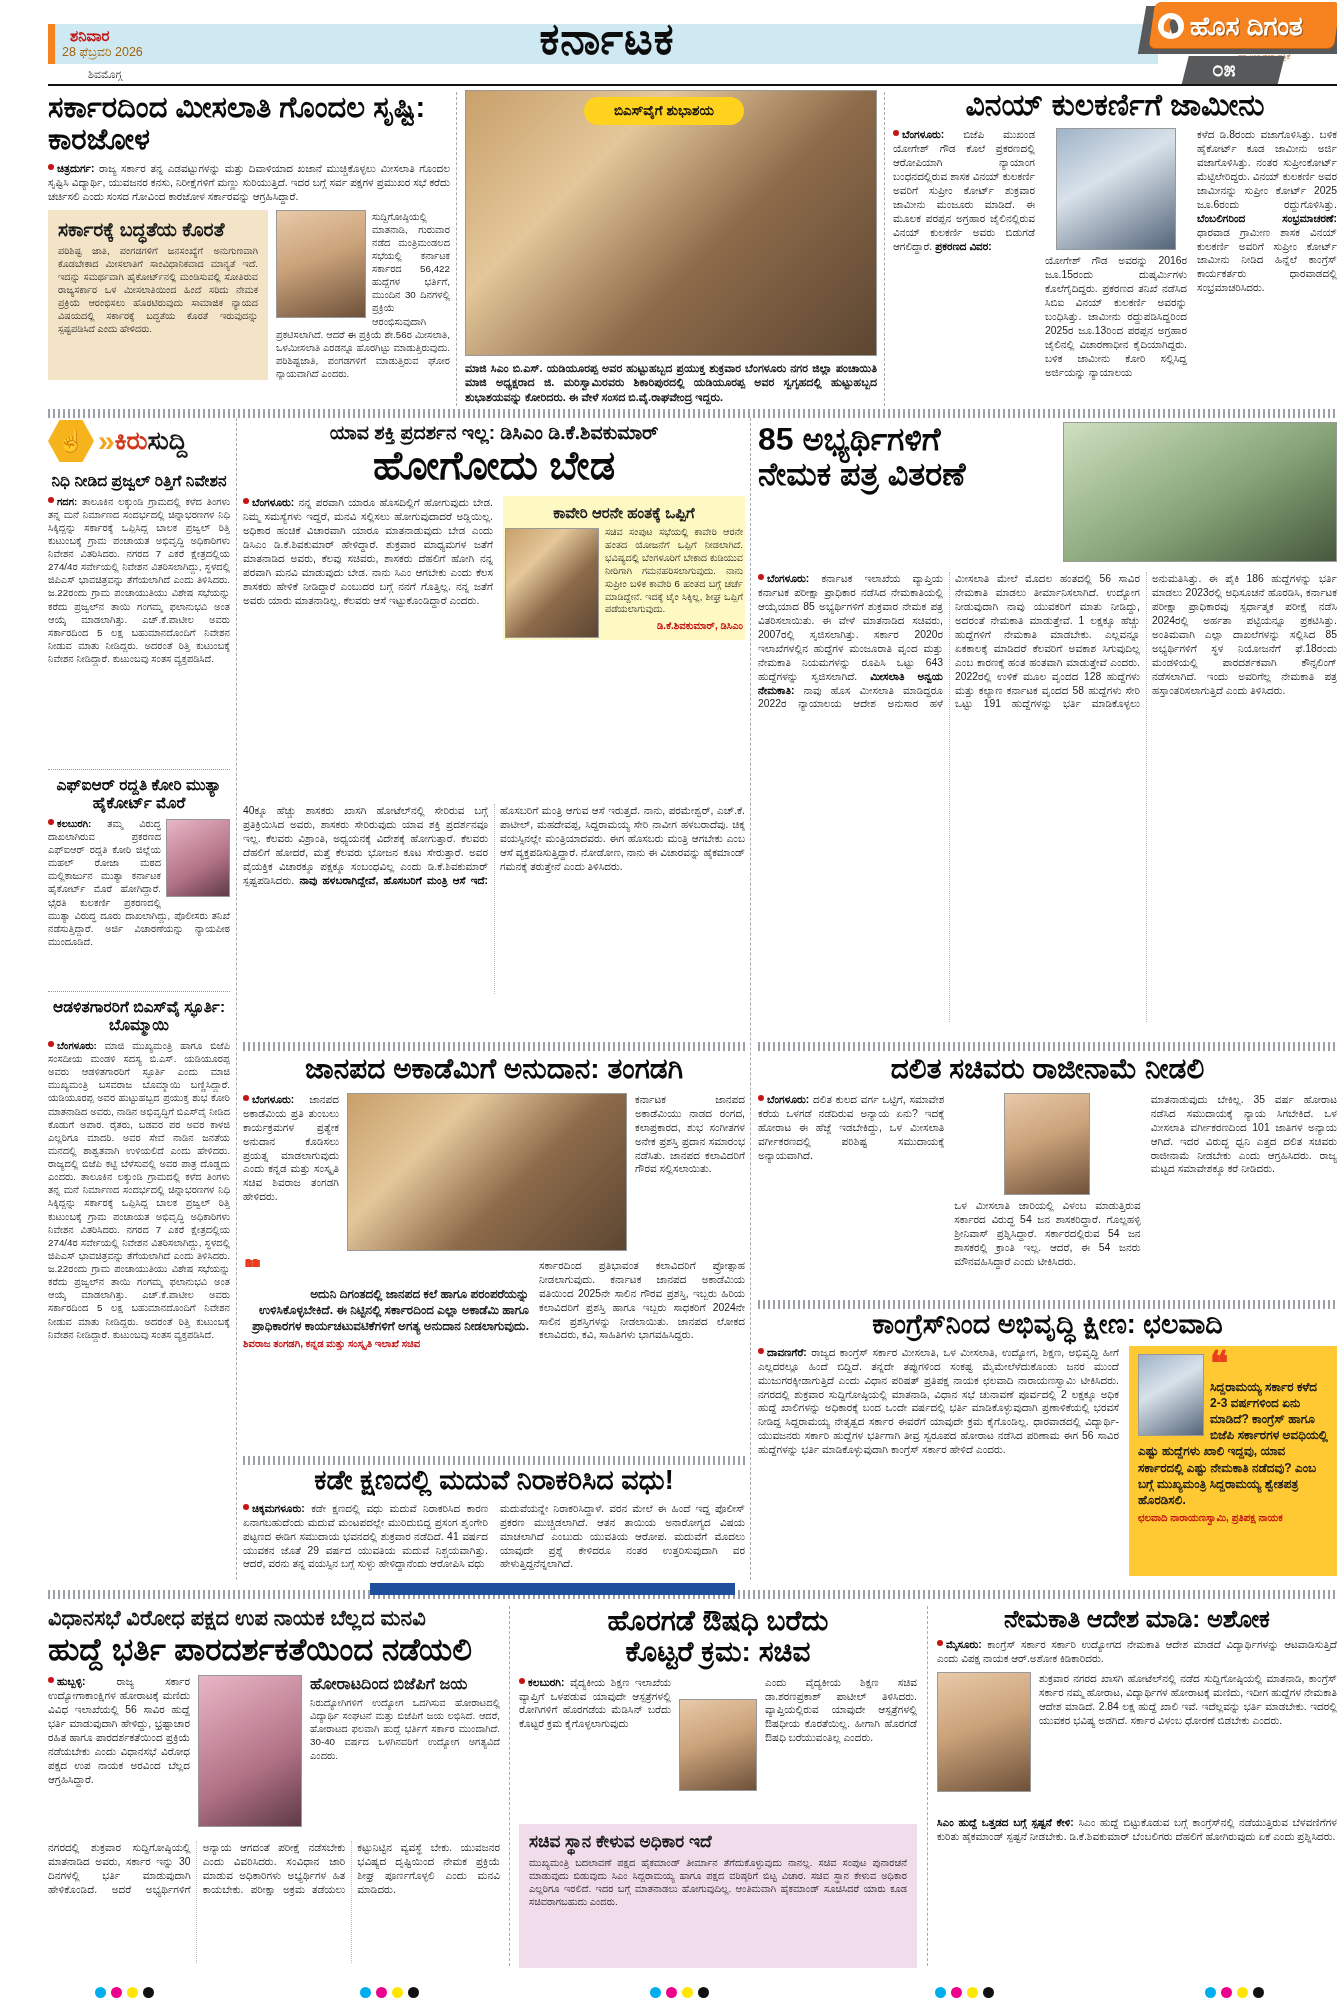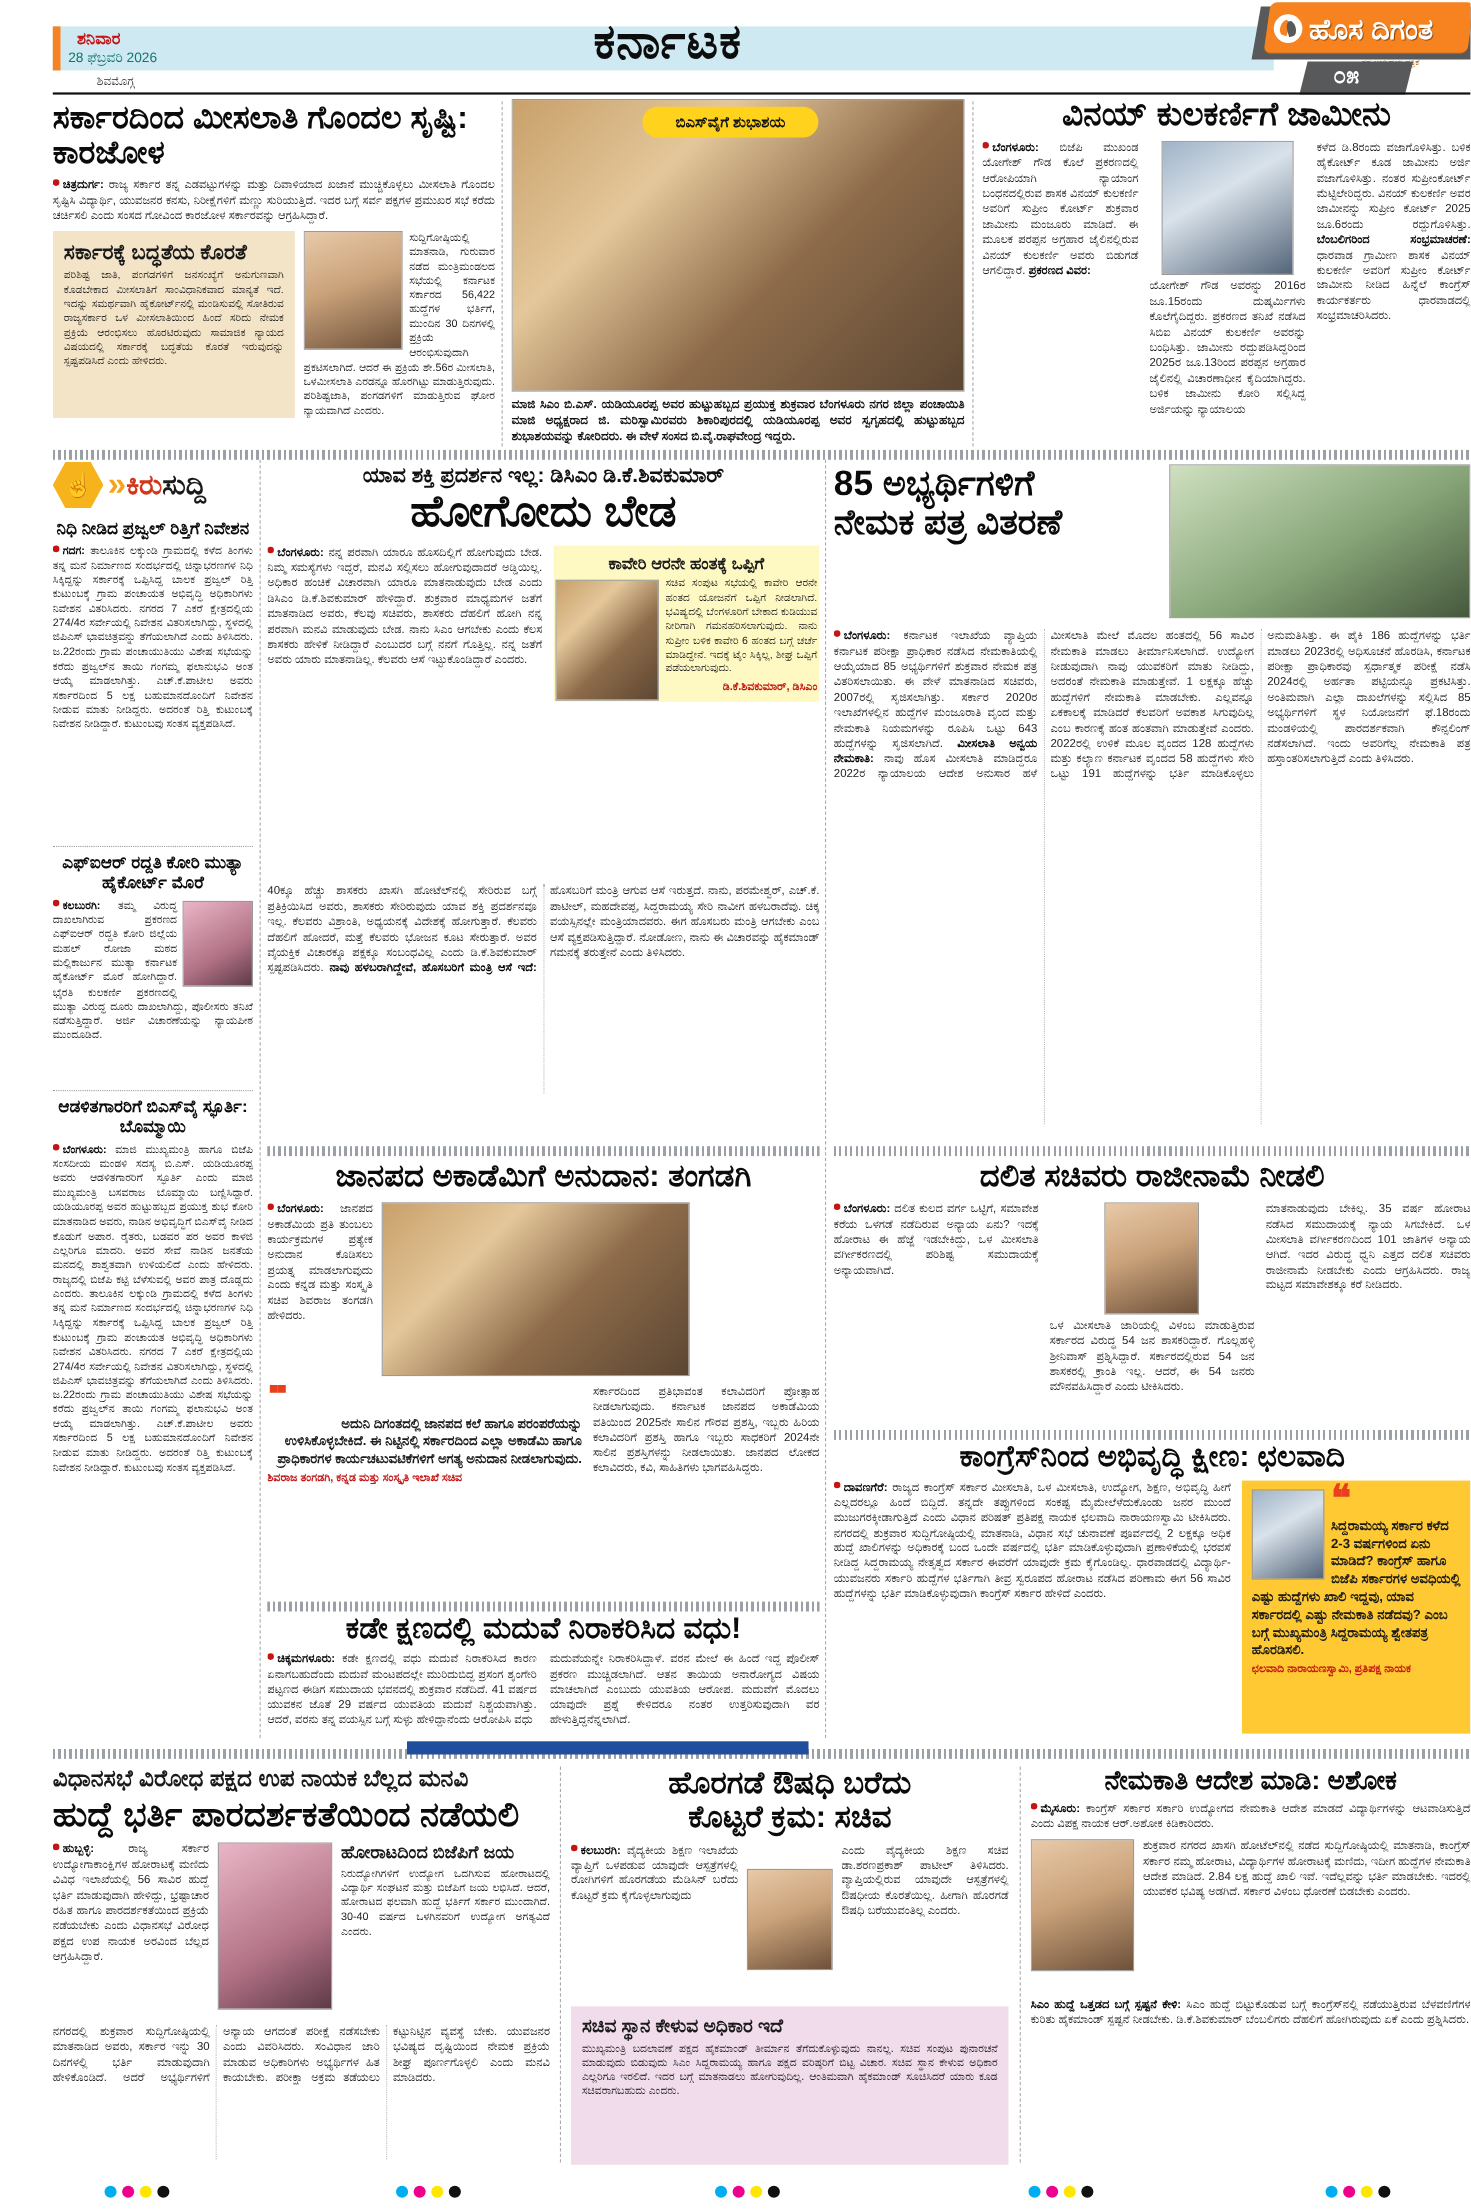--- a/index.html
+++ b/index.html
@@ -2,21 +2,21 @@
 <html><head>
 <meta charset="utf-8">
 <style>
   html,body{margin:0;padding:0;background:#fff;}
   .page{position:relative;width:1337px;height:2008px;background:#fff;overflow:hidden;
         font-family:"Liberation Sans",sans-serif;color:#1a1a1a;}
   
   .strip{position:absolute;left:48px;top:24px;width:1110px;height:40px;background:#cfe9f3;}
   .orangebar{position:absolute;left:48px;top:24px;width:7px;height:40px;background:#f6831f;}
   .day{position:absolute;left:70px;top:27px;font-size:15px;font-weight:bold;color:#c41414;}
-  .date{position:absolute;left:62px;top:45px;font-size:12.5px;color:#0f766e;}
+  .date{position:absolute;left:62px;top:45px;font-size:12.5px;color:#a16207;}
   .city{position:absolute;left:88px;top:68px;font-size:11px;color:#333;}
   .section-title{position:absolute;left:607px;top:14px;transform:translateX(-50%);
         font-size:44px;font-weight:bold;color:#0d0d0d;letter-spacing:1px;}
   .logo-gray{position:absolute;left:1142px;top:6px;width:200px;height:48px;background:#58595b;transform:skewX(-10deg);}
   .logo-box{position:absolute;left:1152px;top:2px;width:185px;height:46px;background:#f6831f;
         border-radius:6px;transform:skewX(-8deg);box-shadow:0 1px 0 #b95f10;}
   .logo-inner{position:absolute;left:1158px;top:6px;width:178px;height:40px;display:flex;align-items:center;gap:6px;}
   .logo-circle{width:26px;height:26px;border-radius:50%;background:#fff;position:relative;flex:0 0 auto;}
   .logo-circle:before{content:"";position:absolute;left:6px;top:5px;width:8px;height:14px;border-radius:50% 50% 0 50%;background:#f6831f;transform:rotate(20deg);}
   .logo-circle:after{content:"";position:absolute;left:12px;top:6px;width:8px;height:14px;border-radius:50% 50% 50% 0;background:#58595b;transform:rotate(-15deg);}
@@ -219,20 +219,21 @@
   <div class="hatch" style="left:758px;top:1042px;width:579px;"></div>
 
   <div class="art" style="left:243px;top:1054px;width:502px;height:398px;">
     <div class="h-md" style="font-size:28px;">ಜಾನಪದ ಅಕಾಡೆಮಿಗೆ ಅನುದಾನ: ತಂಗಡಗಿ</div>
     <div style="display:flex;gap:8px;margin-top:8px;height:158px;">
       <div class="body" style="width:96px;flex:0 0 auto;overflow:hidden;">
         <span class="place">ಬೆಂಗಳೂರು:</span>
         <span>ಜಾನಪದ ಅಕಾಡೆಮಿಯ ಪ್ರತಿ ತುಂಬಲು ಕಾರ್ಯಕ್ರಮಗಳ ಪ್ರತ್ಯೇಕ ಅನುದಾನ ಕೊಡಿಸಲು ಪ್ರಯತ್ನ ಮಾಡಲಾಗುವುದು ಎಂದು ಕನ್ನಡ ಮತ್ತು ಸಂಸ್ಕೃತಿ ಸಚಿವ ಶಿವರಾಜ ತಂಗಡಗಿ ಹೇಳಿದರು.</span>
       </div>
       <div class="photo" style="width:278px;height:156px;flex:0 0 auto;"></div>
+      <div class="body" style="flex:1;overflow:hidden;">ಕರ್ನಾಟಕ ಜಾನಪದ ಅಕಾಡೆಮಿಯು ನಾಡದ ರಂಗದ, ಕಲಾಪ್ರಕಾರದ, ಶುಭ ಸಂಗೀತಗಳ ಅನೇಕ ಪ್ರಶಸ್ತಿ ಪ್ರದಾನ ಸಮಾರಂಭ ನಡೆಸಿತು. ಜಾನಪದ ಕಲಾವಿದರಿಗೆ ಗೌರವ ಸಲ್ಲಿಸಲಾಯಿತು.</div>
     </div>
     <div style="display:flex;gap:10px;margin-top:8px;height:150px;">
       <div style="width:286px;flex:0 0 auto;overflow:hidden;">
         <span class="quotemark">❝</span>
         <div style="font-size:12px;font-weight:bold;line-height:1.35;margin-top:2px;text-align:right;">ಅದುನಿ ದಿಗಂತದಲ್ಲಿ ಜಾನಪದ ಕಲೆ ಹಾಗೂ ಪರಂಪರೆಯನ್ನು ಉಳಿಸಿಕೊಳ್ಳಬೇಕಿದೆ. ಈ ನಿಟ್ಟಿನಲ್ಲಿ ಸರ್ಕಾರದಿಂದ ಎಲ್ಲಾ ಅಕಾಡೆಮಿ ಹಾಗೂ ಪ್ರಾಧಿಕಾರಗಳ ಕಾರ್ಯಚಟುವಟಿಕೆಗಳಿಗೆ ಅಗತ್ಯ ಅನುದಾನ ನೀಡಲಾಗುವುದು.</div>
         <div class="attrib" style="margin-top:4px;">ಶಿವರಾಜ ತಂಗಡಗಿ, ಕನ್ನಡ ಮತ್ತು ಸಂಸ್ಕೃತಿ ಇಲಾಖೆ ಸಚಿವ</div>
       </div>
       <div class="body" style="flex:1;overflow:hidden;">ಸರ್ಕಾರದಿಂದ ಪ್ರತಿಭಾವಂತ ಕಲಾವಿದರಿಗೆ ಪ್ರೋತ್ಸಾಹ ನೀಡಲಾಗುವುದು. ಕರ್ನಾಟಕ ಜಾನಪದ ಅಕಾಡೆಮಿಯ ವತಿಯಿಂದ 2025ನೇ ಸಾಲಿನ ಗೌರವ ಪ್ರಶಸ್ತಿ, ಇಬ್ಬರು ಹಿರಿಯ ಕಲಾವಿದರಿಗೆ ಪ್ರಶಸ್ತಿ ಹಾಗೂ ಇಬ್ಬರು ಸಾಧಕರಿಗೆ 2024ನೇ ಸಾಲಿನ ಪ್ರಶಸ್ತಿಗಳನ್ನು ನೀಡಲಾಯಿತು. ಜಾನಪದ ಲೋಕದ ಕಲಾವಿದರು, ಕವಿ, ಸಾಹಿತಿಗಳು ಭಾಗವಹಿಸಿದ್ದರು.</div>
     </div>
   </div>

